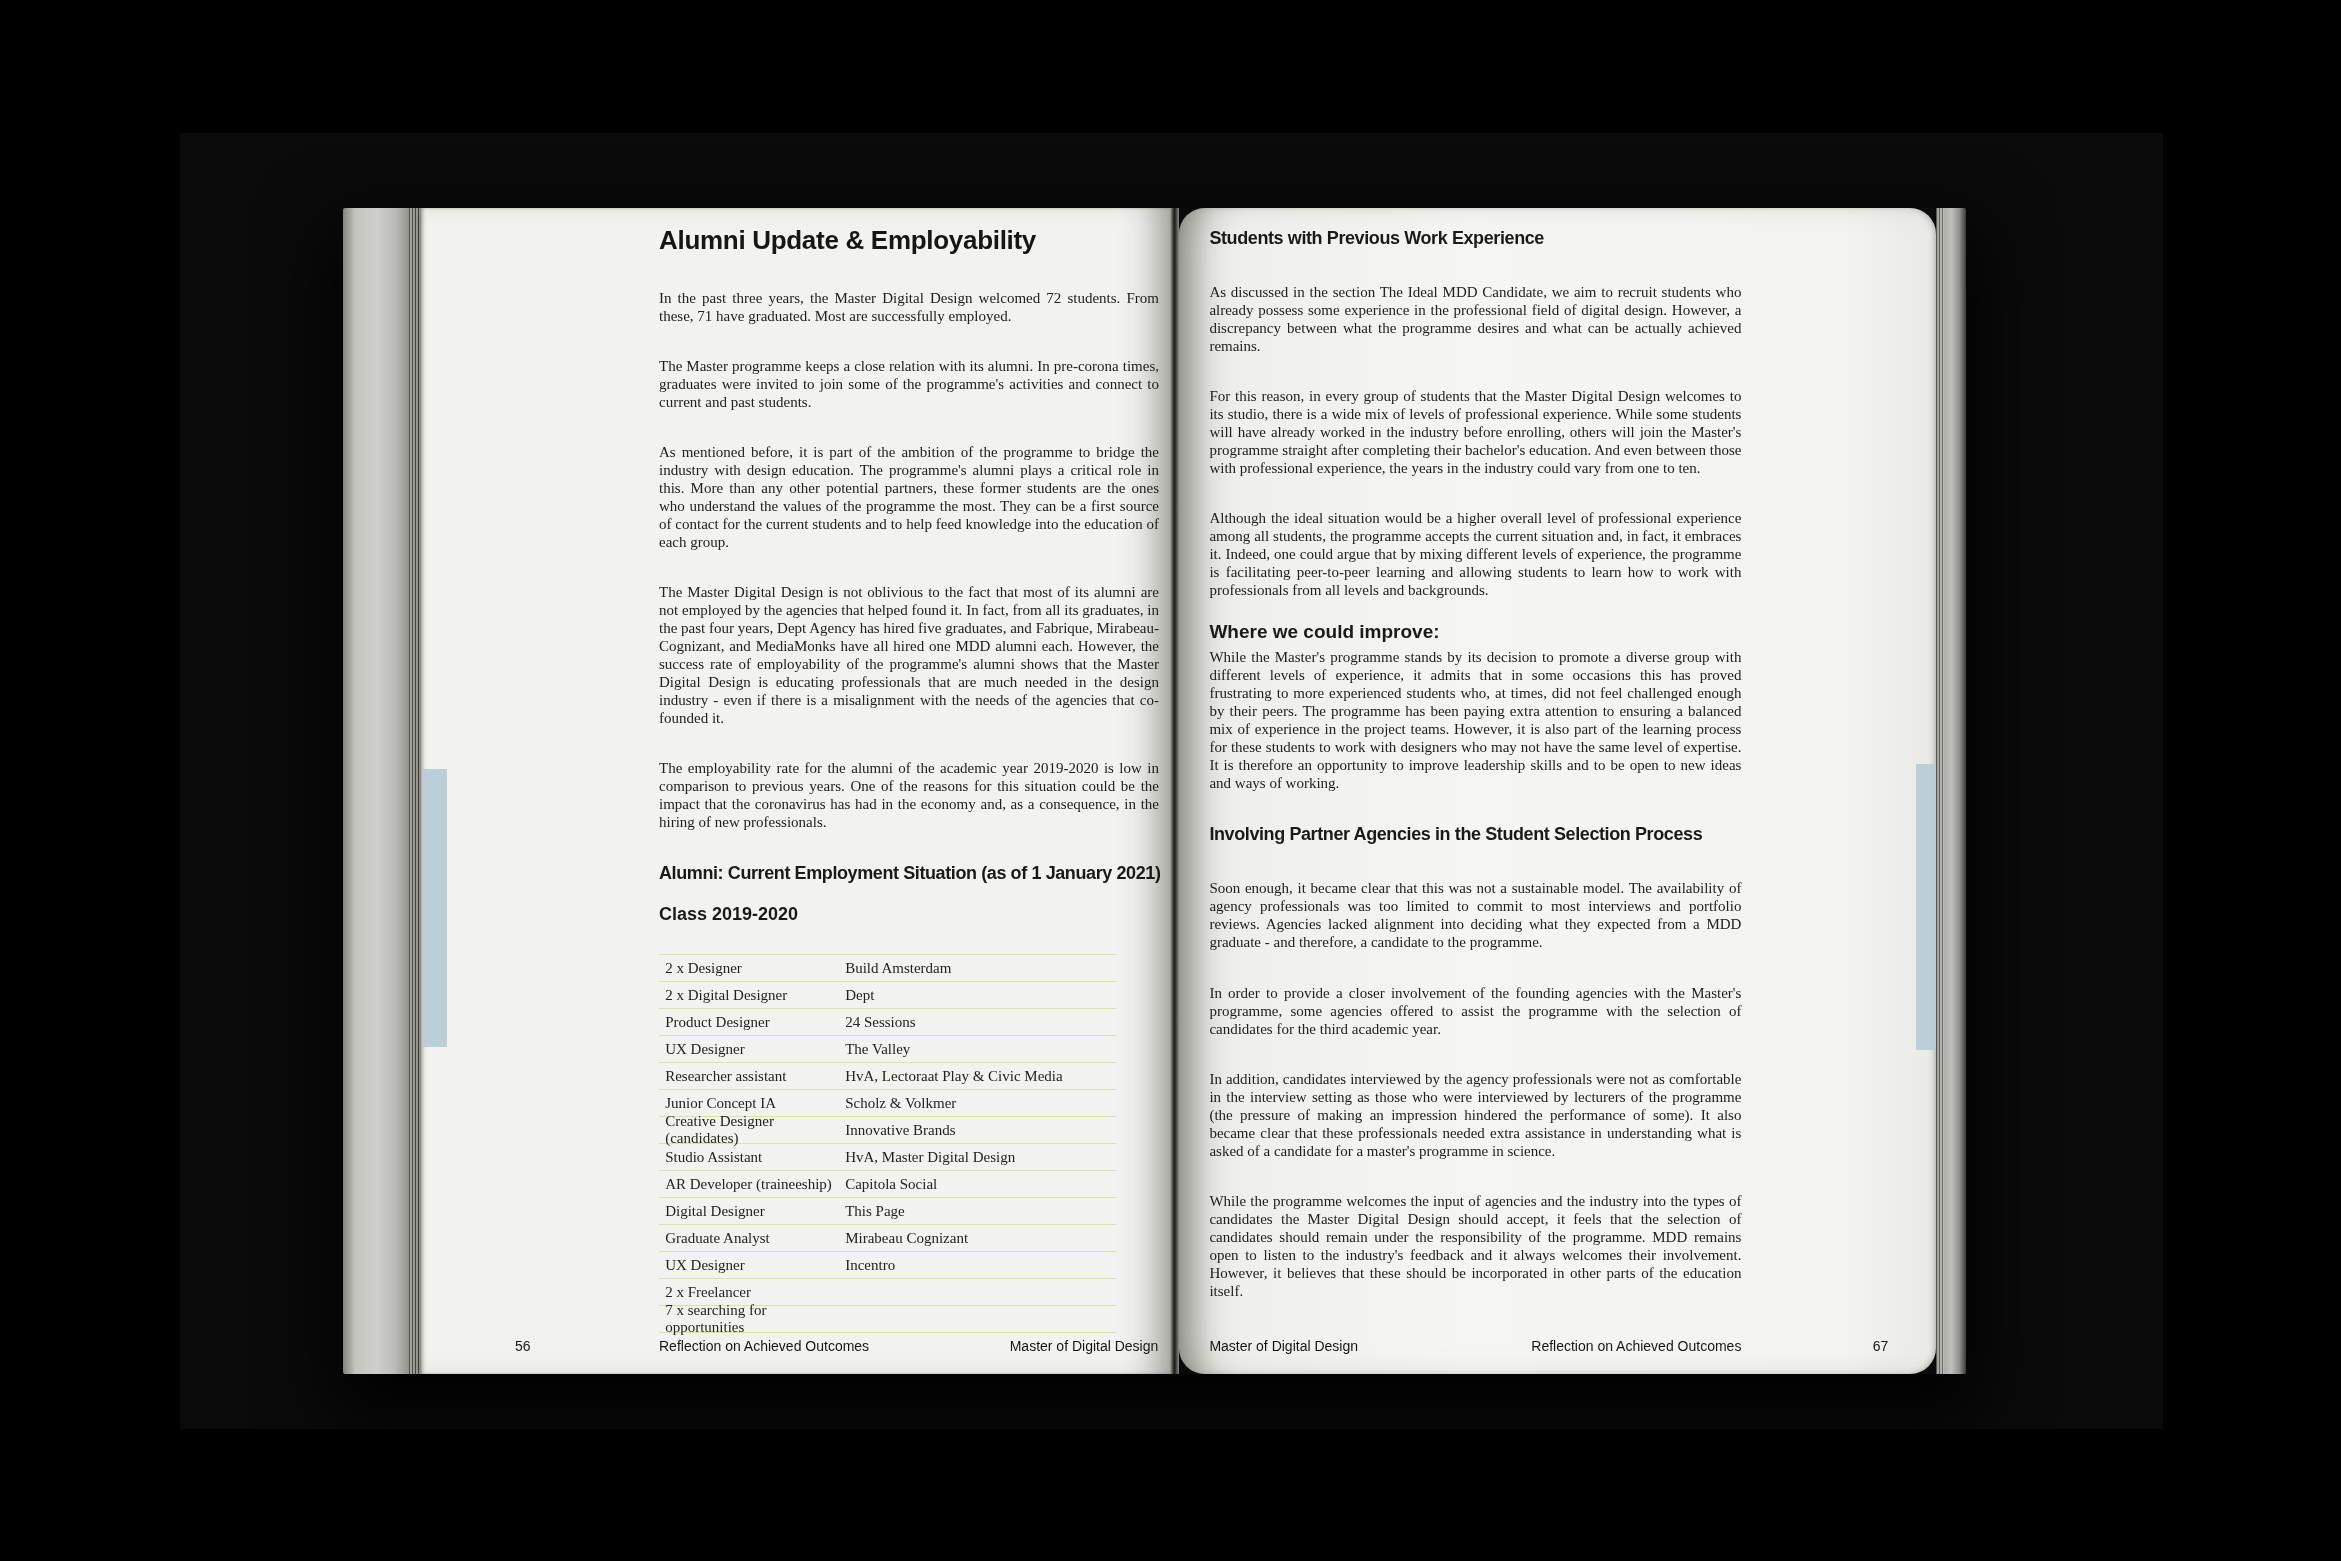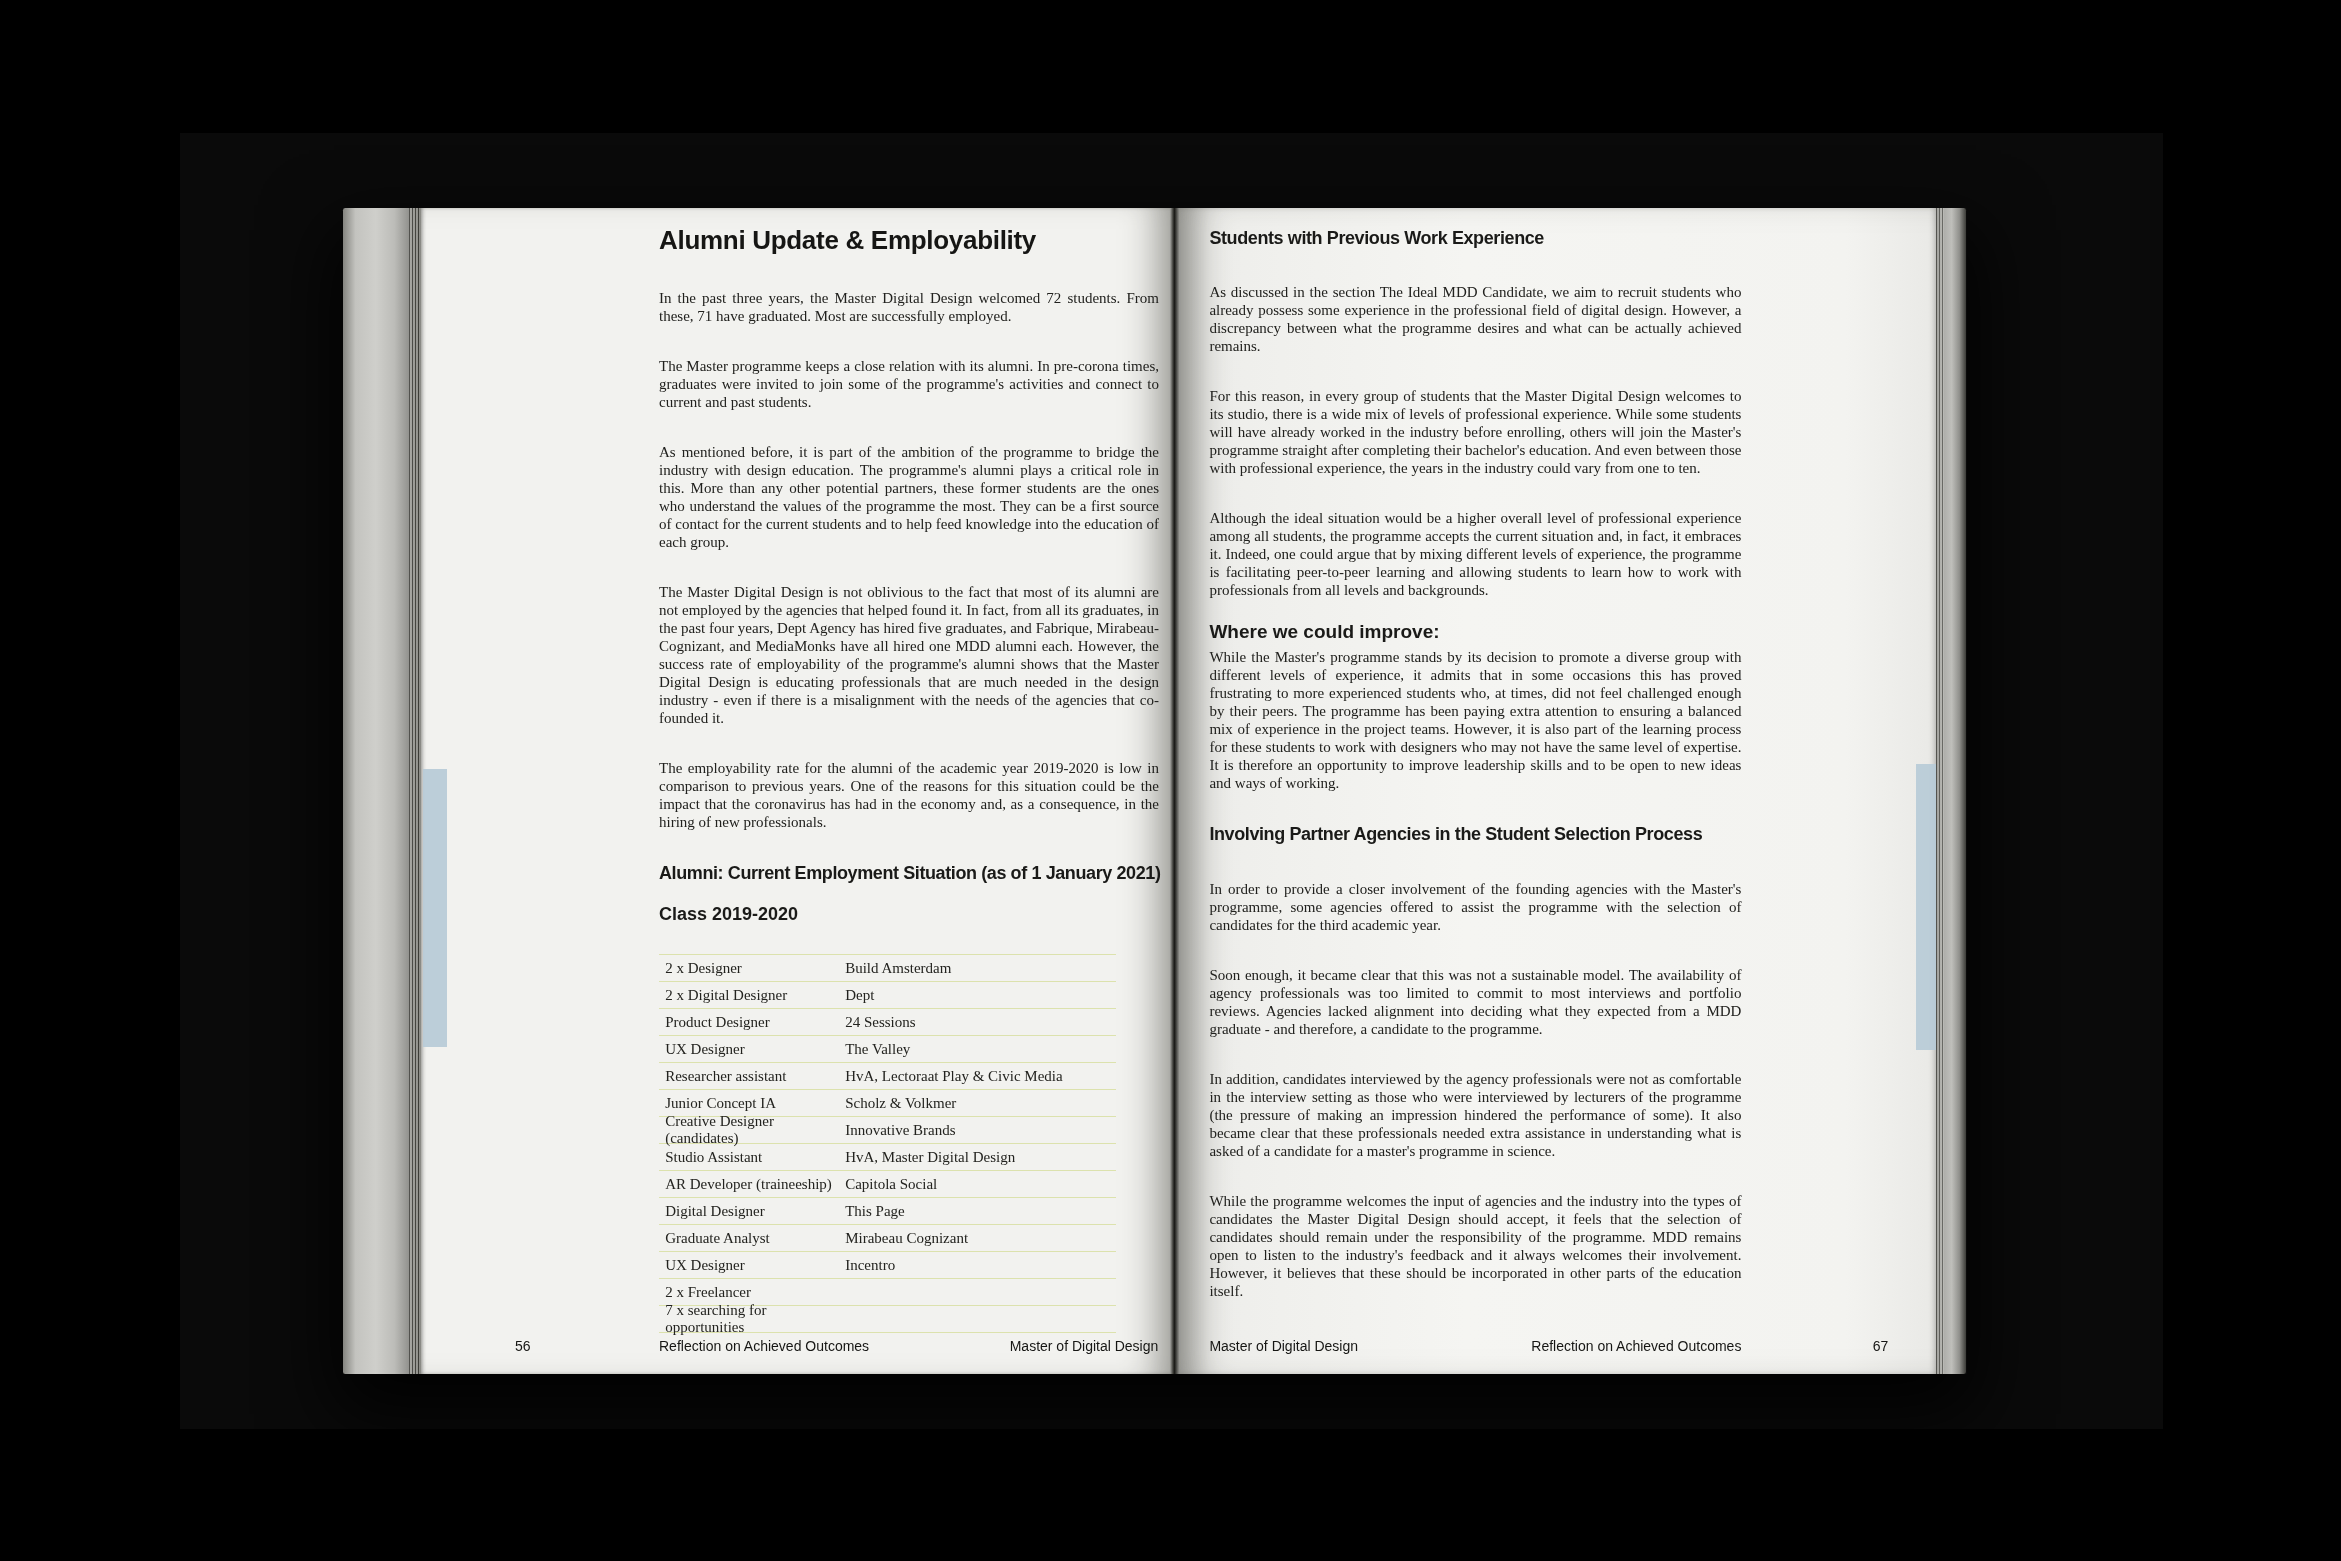--- a/index.html
+++ b/index.html
@@ -45,20 +45,21 @@
     width:749px;
     background:linear-gradient(90deg,#e9e9e6 0%,#f2f2ef 6%,#f4f4f1 70%,#ececе9 94%,#e2e2df 100%);
     background-color:#f2f2ef;
     box-shadow:inset -33px 0 37px -23.4px rgba(45,45,38,0.5), inset 2.3px 0 4.7px -1.6px rgba(30,30,25,0.55);
   }
   .page-right{
     width:757px;
     background:linear-gradient(90deg,#dddddA 0%,#eeeeeb 4%,#f5f5f2 38%,#f3f3f0 88%,#e9e9e6 100%);
     background-color:#f3f3f0;
     box-shadow:inset 36px 0 41px -25px rgba(45,45,38,0.55), inset -3.1px 0 6.2px -2.3px rgba(60,60,55,0.4);
+    border-radius:26px;
   }
   .gutter{
     width:9.4px;height:100%;
     background:linear-gradient(90deg,#a8a8a4 0%,#4a4a45 30%,#191916 48%,#33332f 62%,#8c8c88 100%);
   }
   
   .bookmark{position:absolute;background:#b7cbd7;opacity:0.92;}
   .bookmark-left{left:2.3px;top:561px;width:23.4px;height:278px;}
   .bookmark-right{left:737px;top:556px;width:20px;height:286px;}
   
@@ -216,22 +217,22 @@
 
       <p class="body lead">As discussed in the section The Ideal MDD Candidate, we aim to recruit students who already possess some experience in the professional field of digital design. However, a discrepancy between what the programme desires and what can be actually achieved remains.</p>
       <p class="body">For this reason, in every group of students that the Master Digital Design welcomes to its studio, there is a wide mix of levels of professional experience. While some students will have already worked in the industry before enrolling, others will join the Master's programme straight after completing their bachelor's education. And even between those with professional experience, the years in the industry could vary from one to ten.</p>
       <p class="body">Although the ideal situation would be a higher overall level of professional experience among all students, the programme accepts the current situation and, in fact, it embraces it. Indeed, one could argue that by mixing different levels of experience, the programme is facilitating peer-to-peer learning and allowing students to learn how to work with professionals from all levels and backgrounds.</p>
 
       <div class="improve-label">Where we could improve:</div>
       <p class="body tight">While the Master's programme stands by its decision to promote a diverse group with different levels of experience, it admits that in some occasions this has proved frustrating to more experienced students who, at times, did not feel challenged enough by their peers. The programme has been paying extra attention to ensuring a balanced mix of experience in the project teams. However, it is also part of the learning process for these students to work with designers who may not have the same level of expertise. It is therefore an opportunity to improve leadership skills and to be open to new ideas and ways of working.</p>
 
       <h2 class="sec">Involving Partner Agencies in the Student Selection Process</h2>
 
+      <p class="body">Soon enough, it became clear that this was not a sustainable model. The availability of agency professionals was too limited to commit to most interviews and portfolio reviews. Agencies lacked alignment into deciding what they expected from a MDD graduate - and therefore, a candidate to the programme.</p>
       <p class="body lead">In order to provide a closer involvement of the founding agencies with the Master's programme, some agencies offered to assist the programme with the selection of candidates for the third academic year.</p>
-      <p class="body">Soon enough, it became clear that this was not a sustainable model. The availability of agency professionals was too limited to commit to most interviews and portfolio reviews. Agencies lacked alignment into deciding what they expected from a MDD graduate - and therefore, a candidate to the programme.</p>
       <p class="body">In addition, candidates interviewed by the agency professionals were not as comfortable in the interview setting as those who were interviewed by lecturers of the programme (the pressure of making an impression hindered the performance of some). It also became clear that these professionals needed extra assistance in understanding what is asked of a candidate for a master's programme in science.</p>
       <p class="body">While the programme welcomes the input of agencies and the industry into the types of candidates the Master Digital Design should accept, it feels that the selection of candidates should remain under the responsibility of the programme. MDD remains open to listen to the industry's feedback and it always welcomes their involvement. However, it believes that these should be incorporated in other parts of the education itself.</p>
     </div>
 
     <div class="footer">
       <span class="f-book-r">Master of Digital Design</span>
       <span class="f-sec-r">Reflection on Achieved Outcomes</span>
       <span class="f-num-r">67</span>
     </div>
   </div>

